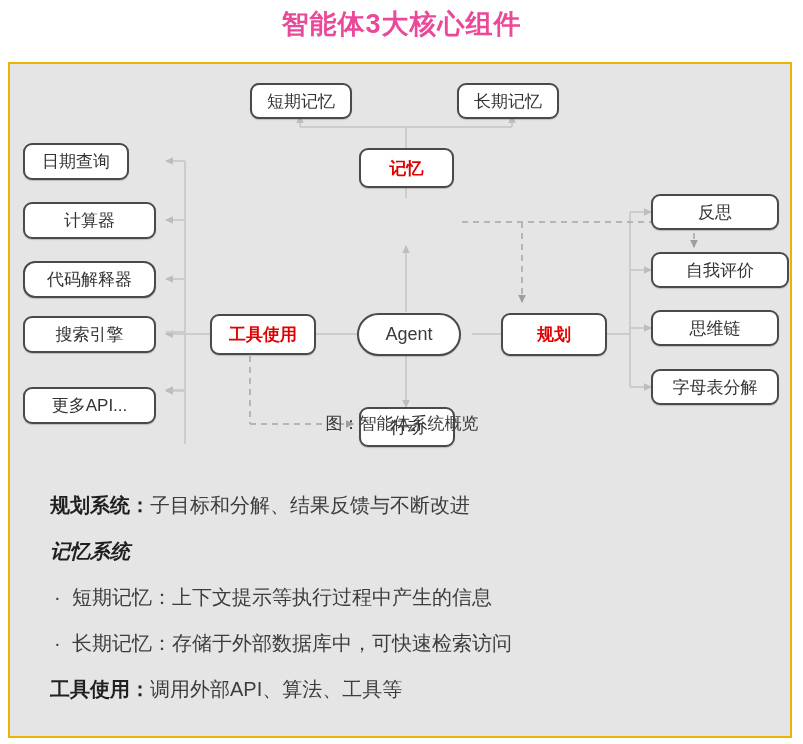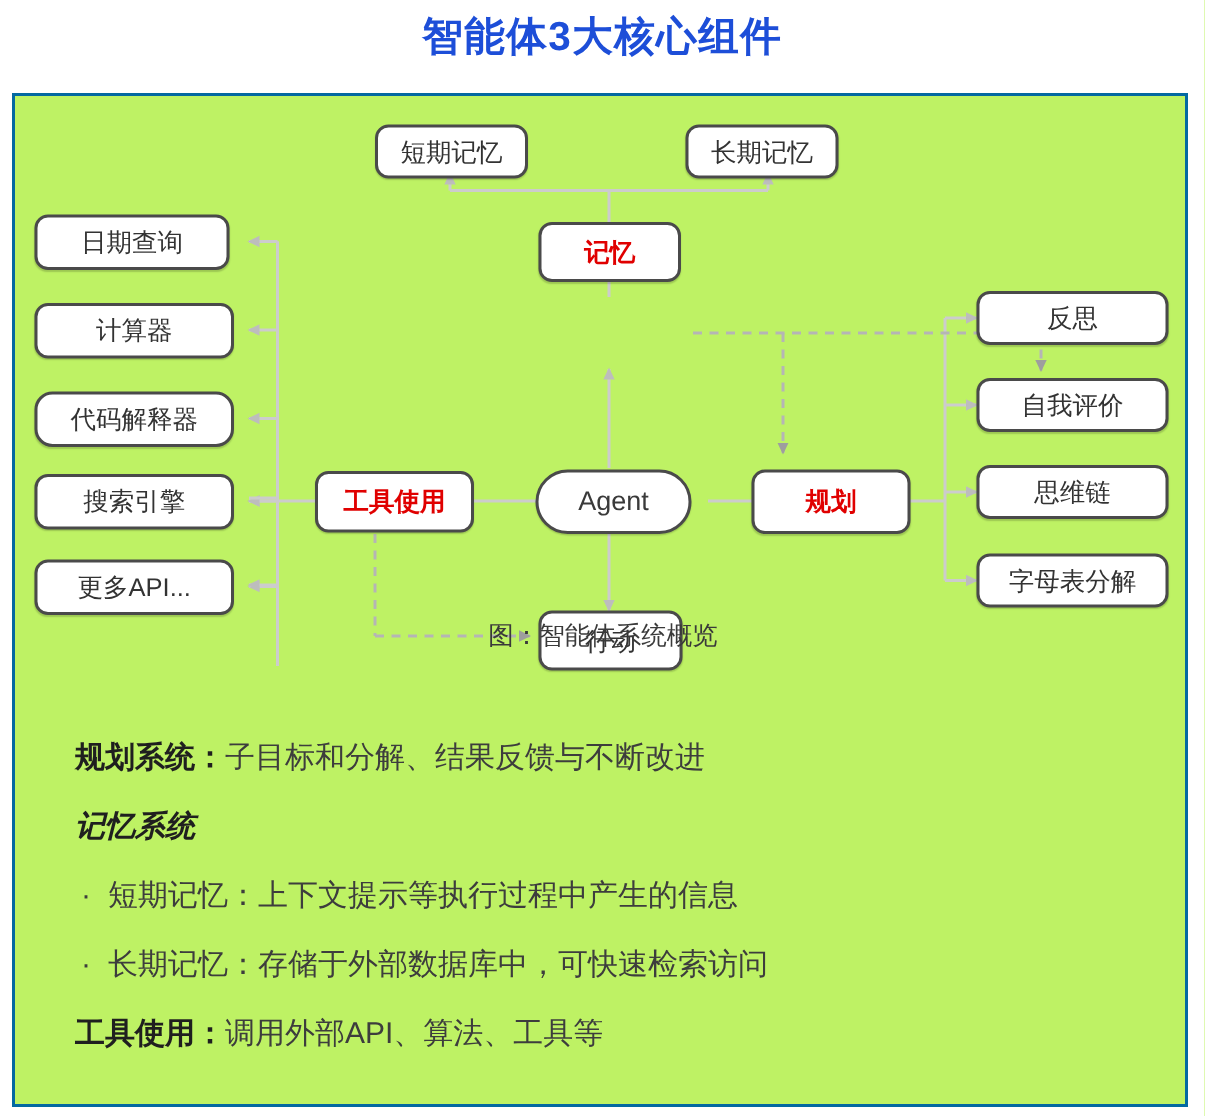--- a/index.html
+++ b/index.html
@@ -9,29 +9,29 @@
     font-family:"Liberation Sans","DejaVu Sans",sans-serif;
     color:#2b2b2b;
     overflow:hidden;
     position:relative;
   }
   
   #page-title{
     position:absolute;left:0;top:3px;width:803px;
     text-align:center;
     font-size:27px;font-weight:bold;letter-spacing:1px;
-    color:#1d4ed8;
+    color:#ec4899;
     line-height:42px;
   }
   
   #card{
     position:absolute;left:8px;top:62px;
     width:784px;height:676px;
-    border:2px solid #0369a1;
-    background:#bef264;
+    border:2px solid #eab308;
+    background:#e5e5e5;
     box-sizing:border-box;
   }
   
   #diagram{
     position:absolute;left:0;top:0;width:784px;height:380px;
   }
   #wires{position:absolute;left:0;top:0;width:784px;height:380px;}
   .node{
     position:absolute;
     border:2px solid #4a4a4a;
@@ -141,53 +141,53 @@
       <span>短期记忆</span>
     </div>
     <div class="node" style="left:447px;top:19px;width:102px;height:36px;">
       <span>长期记忆</span>
     </div>
 
     <div class="node red" style="left:349px;top:84px;width:95px;height:40px;">
       <span>记忆</span>
     </div>
 
-    <div class="node" style="left:13px;top:79px;width:130px;height:37px;">
+    <div class="node" style="left:13px;top:79px;width:106px;height:37px;">
       <span>日期查询</span>
     </div>
     <div class="node" style="left:13px;top:138px;width:133px;height:37px;">
       <span>计算器</span>
     </div>
     <div class="node" style="left:13px;top:197px;width:133px;height:37px;border-radius:12px;">
       <span>代码解释器</span>
     </div>
     <div class="node" style="left:13px;top:252px;width:133px;height:37px;">
       <span>搜索引擎</span>
     </div>
-    <div class="node" style="left:13px;top:309px;width:133px;height:37px;">
+    <div class="node" style="left:13px;top:323px;width:133px;height:37px;">
       <span>更多API...</span>
     </div>
 
     <div class="node red" style="left:200px;top:250px;width:106px;height:41px;">
       <span>工具使用</span>
     </div>
     <div class="node red" style="left:491px;top:249px;width:106px;height:43px;">
       <span>规划</span>
     </div>
     <div class="node pill agent" style="left:347px;top:249px;width:104px;height:43px;">
       <span>Agent</span>
     </div>
     <div class="node" style="left:349px;top:343px;width:96px;height:40px;">
       <span>行动</span>
     </div>
 
     <div class="node" style="left:641px;top:130px;width:128px;height:36px;">
       <span>反思</span>
     </div>
-    <div class="node" style="left:641px;top:188px;width:128px;height:36px;">
+    <div class="node" style="left:641px;top:188px;width:138px;height:36px;">
       <span>自我评价</span>
     </div>
     <div class="node" style="left:641px;top:246px;width:128px;height:36px;">
       <span>思维链</span>
     </div>
     <div class="node" style="left:641px;top:305px;width:128px;height:36px;">
       <span>字母表分解</span>
     </div>
 
   </div>

